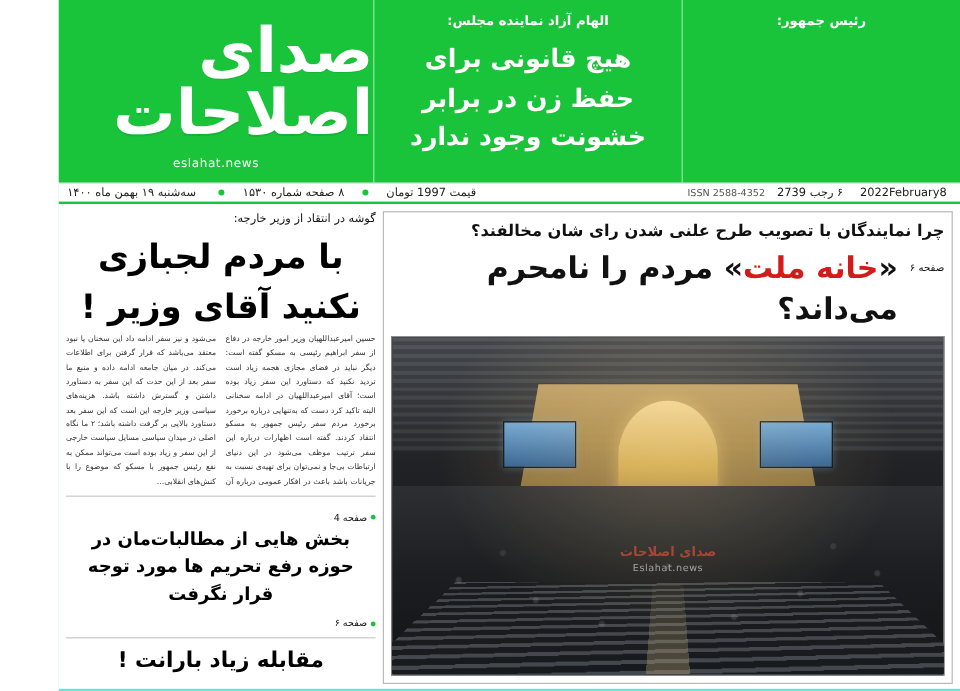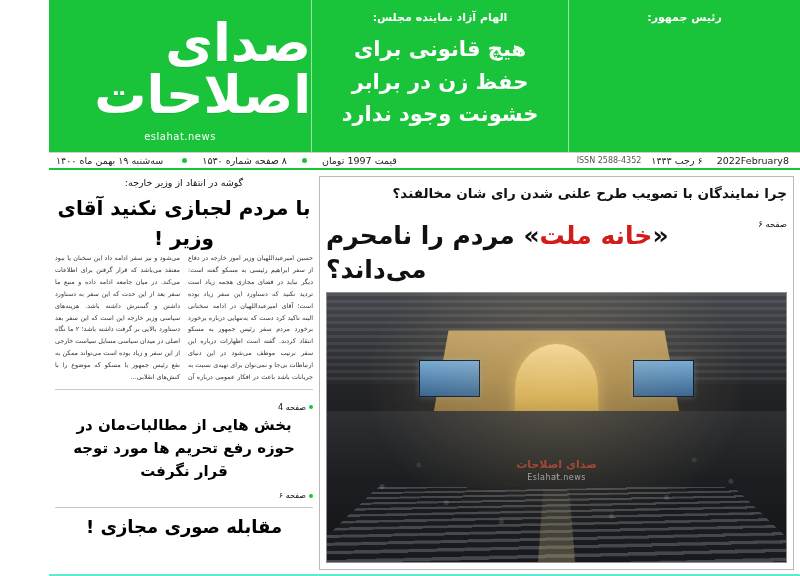--- a/index.html
+++ b/index.html
@@ -142,26 +142,26 @@
 
   .story {
     border-bottom: 1px solid #c9c9c9;
     padding-bottom: 5px;
   }
   .story:last-child { border-bottom: none; }
 
   .story-kicker {
     font-size: 9.5px;
     color: #111;
-    text-align: center;
+    text-align: right;
     margin-bottom: 4px;
     line-height: 1.4;
   }
   .story-title {
-    font-size: 20px;
+    font-size: 28px;
     font-weight: bold;
     line-height: 1.5;
     color: #000;
     text-align: center;
   }
   .story-title.sm {
     font-size: 15px;
     line-height: 1.55;
   }
   .story-title.md {
@@ -216,23 +216,22 @@
     align-items: flex-start;
     justify-content: center;
     gap: 10px;
     margin-bottom: 5px;
   }
   .photo-title {
     font-size: 25px;
     font-weight: bold;
     color: #111;
     line-height: 1.35;
-    text-align: left;
+    text-align: right;
     flex: 1;
-    margin-top: 12px;
   }
   .photo-title .hl { color: #d21b1b; }
   .photo-pagetag {
     font-size: 8.5px;
     color: #111;
     white-space: nowrap;
     padding-top: 12px;
   }
 
   
@@ -362,21 +361,21 @@
   </div>
 
   <div class="infobar">
     <span class="date">سه‌شنبه ۱۹ بهمن ماه ۱۴۰۰</span>
     <span class="dot"></span>
     <span>۸ صفحه  شماره ۱۵۳۰</span>
     <span class="dot"></span>
     <span>قیمت 1997 تومان</span>
     <span class="spacer"></span>
     <span class="issn">ISSN 2588-4352</span>
-    <span class="date">۶ رجب ۱۴۴۳</span>
+    <span class="date">۶ رجب 2739</span>
     <span class="date">2022February8</span>
   </div>
 
   <div class="content">
 
     <div class="col-right">
 
       <div class="story">
         <div class="story-kicker">گوشه در انتقاد از وزیر خارجه:</div>
         <div class="story-title">با مردم لجبازی نکنید آقای وزیر !</div>
@@ -391,21 +390,21 @@
         </div>
         <div class="story-title sm">بخش هایی از مطالبات‌مان در حوزه رفع تحریم ها مورد توجه قرار نگرفت</div>
         <div class="tag-left">
           <span class="pagetag">
             <span class="dot-sm"></span><span>صفحه ۶</span>
           </span>
         </div>
       </div>
 
       <div class="story">
-        <div class="story-title md">مقابله صوری مجازی !</div>
+        <div class="story-title md">مقابله زیاد بارانت !</div>
 
       </div>
 
     </div>
 
     <div class="col-left">
 
       <div class="photo-kicker">چرا نمایندگان با تصویب طرح علنی شدن رای شان مخالفند؟</div>
 
       <div class="photo-head">

